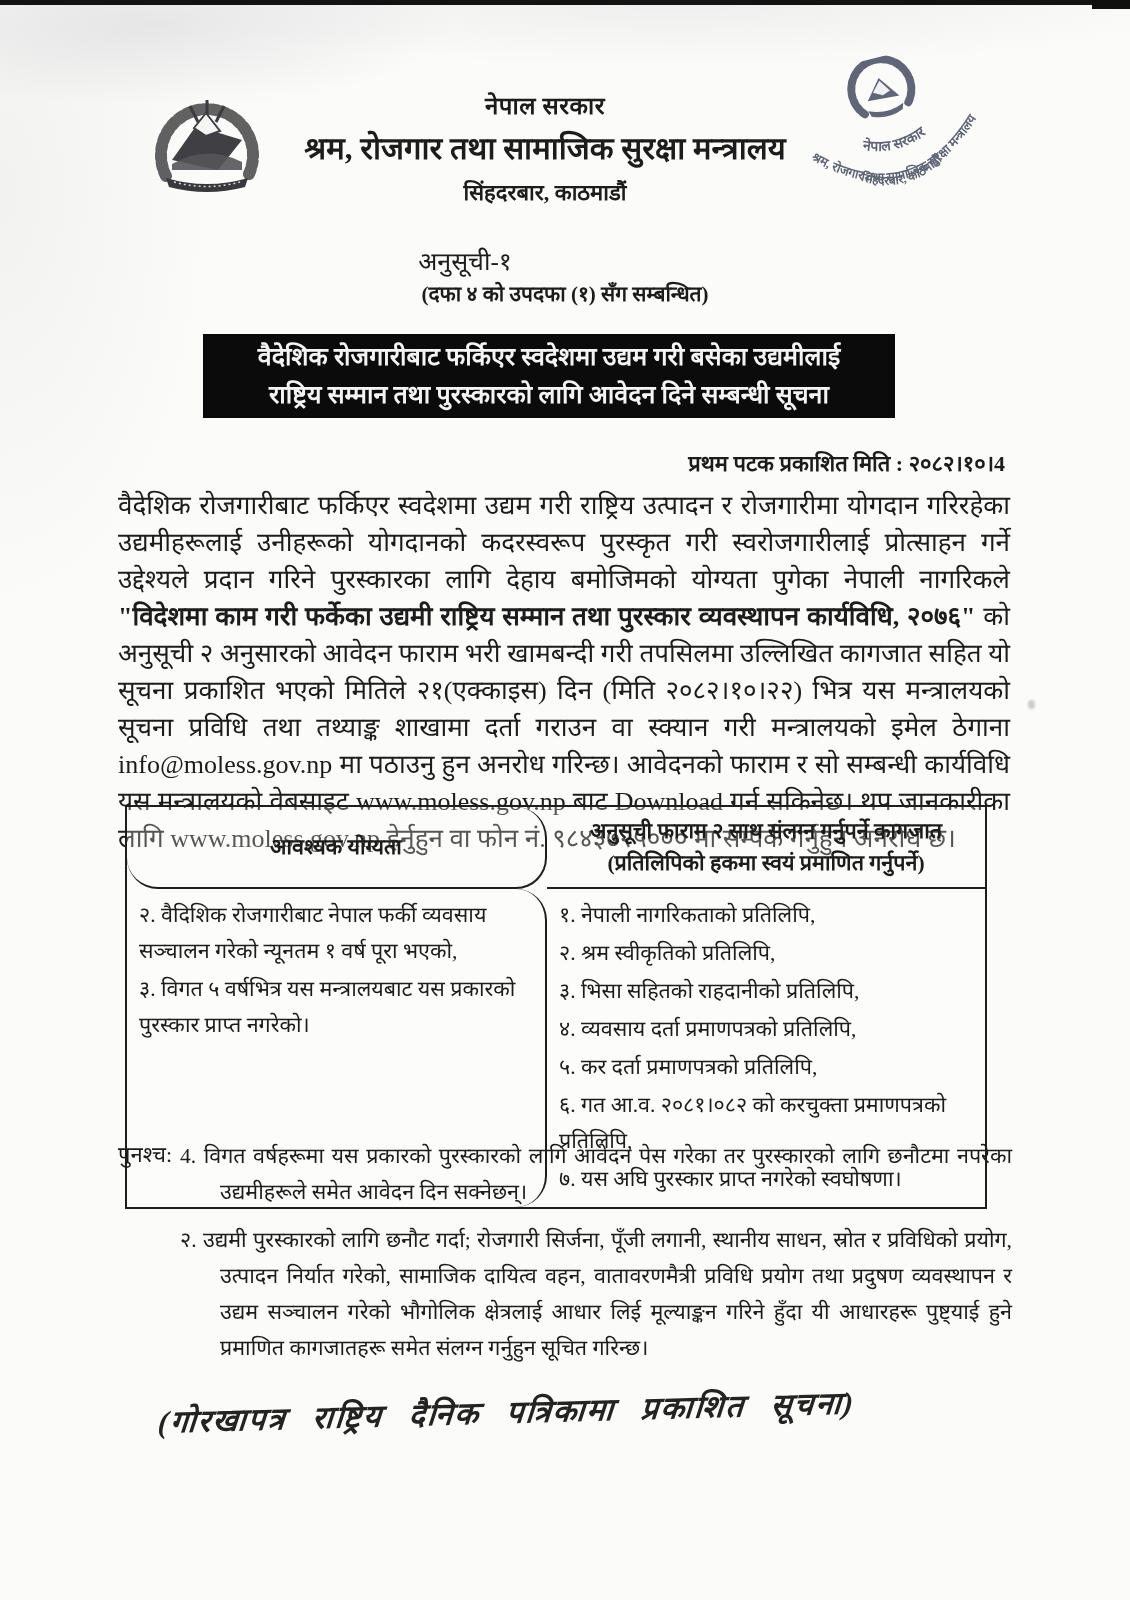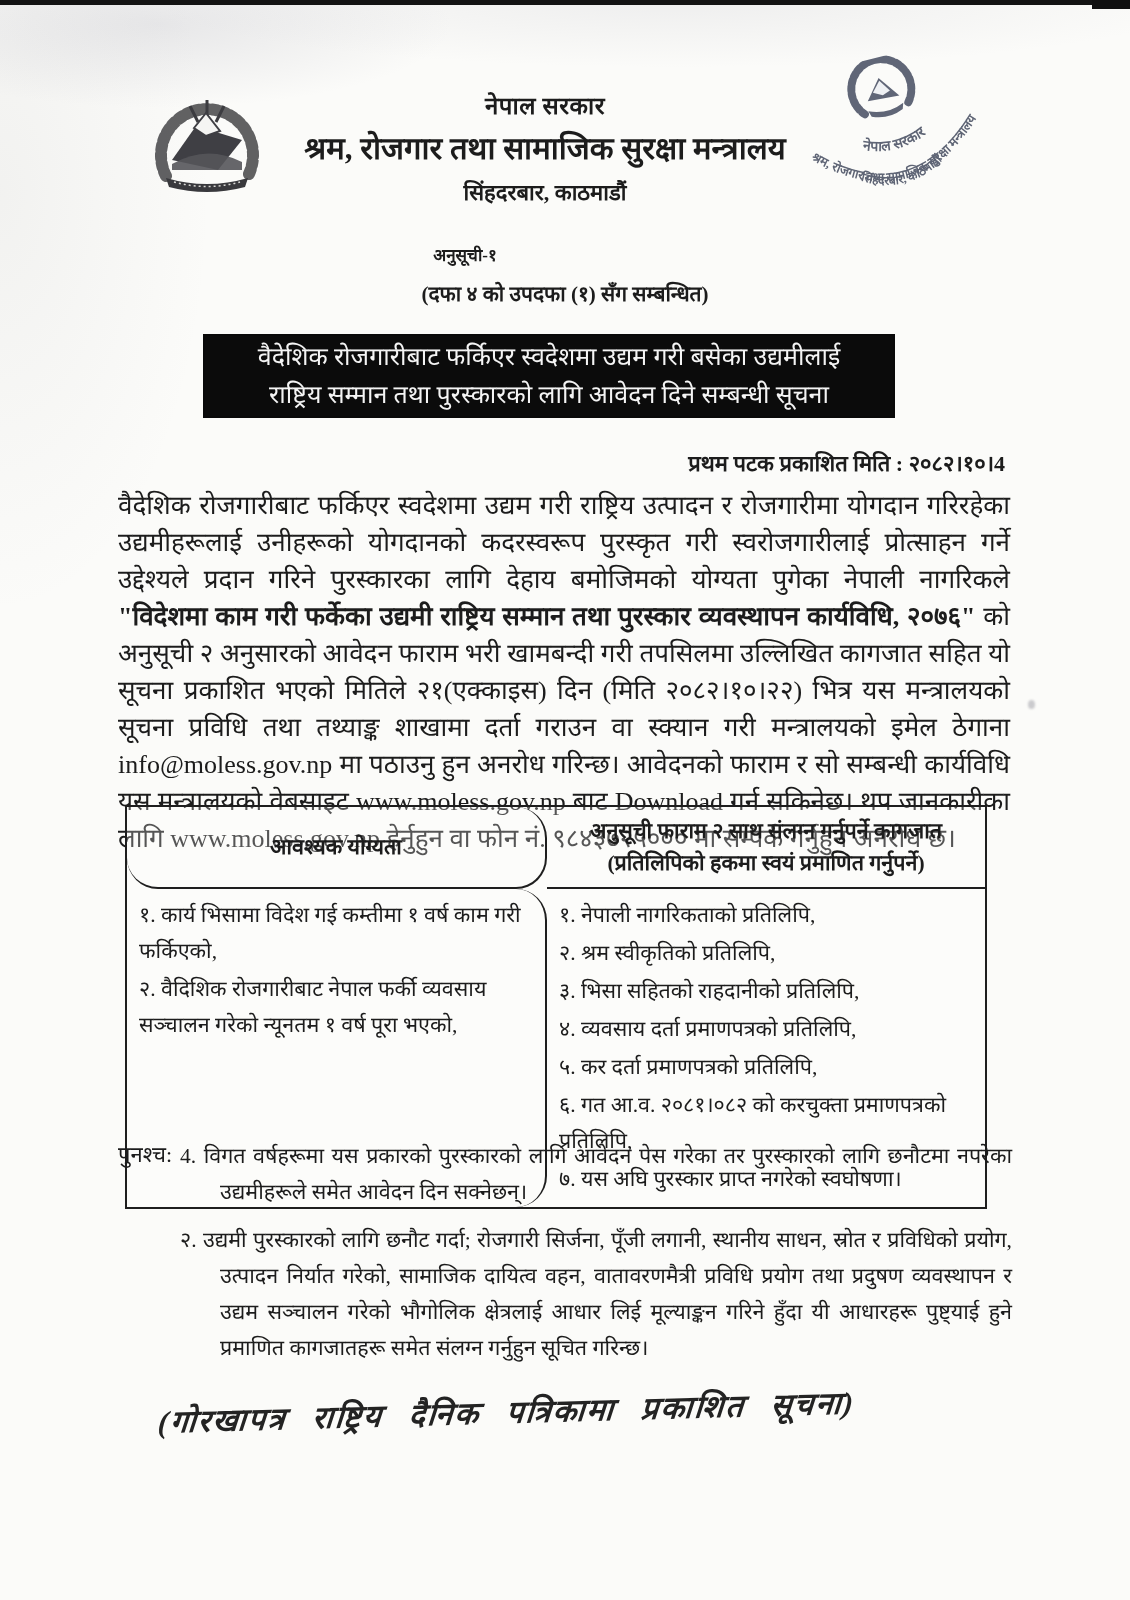--- a/index.html
+++ b/index.html
@@ -13,26 +13,26 @@
     font-family:"Liberation Serif","DejaVu Serif",serif;
     color:#1c1c1c;
   }
   .abs{position:absolute;}
   .topstrip{left:0;top:0;width:1130px;height:5px;background:#131313;}
   .topnub{right:0;top:0;width:38px;height:9px;background:#101010;}
   .center{text-align:center;}
   .gov-line{left:270px;top:88px;width:550px;font-size:24px;font-weight:600;letter-spacing:.5px;}
   .ministry-line{left:230px;top:126px;width:630px;font-size:31px;font-weight:700;}
   .addr-line{left:270px;top:176px;width:550px;font-size:22px;font-weight:600;}
-  .schedule{left:0;top:243px;width:930px;font-size:17px;font-weight:700;}
+  .schedule{left:0;top:243px;width:930px;font-size:25px;font-weight:400;}
   .schedule-sub{left:0;top:279px;width:1130px;font-size:21px;font-weight:600;}
   .banner{
     left:205px;top:336px;width:688px;height:80px;background:#0b0b0b;color:#f4f4f4;
     display:flex;flex-direction:column;justify-content:center;gap:4px;
-    font-size:25px;font-weight:400;text-align:center;line-height:34px;
+    font-size:25px;font-weight:700;text-align:center;line-height:34px;
     box-shadow:0 0 0 2px #090909;
   }
   .published{left:0px;top:447px;width:1005px;text-align:right;font-size:22px;font-weight:700;}
   .bodytext{
     left:118px;top:487px;width:892px;font-size:26px;line-height:37px;text-align:justify;
   }
   .bodytext b{font-weight:700;}
   .ntable{
     left:125px;top:805px;width:858px;border:2px solid #1e1e1e;
     display:grid;grid-template-columns:420px 1fr;
@@ -119,22 +119,22 @@
   </div>
 
   <div class="abs ntable">
     <div class="cell hdr colL">आवश्यक योग्यता</div>
     <div class="cell hdr">
       <div>अनुसूची फाराम २ साथ संलग्न गर्नुपर्ने कागजात</div>
       <div>(प्रतिलिपिको हकमा स्वयं प्रमाणित गर्नुपर्ने)</div>
     </div>
     <div class="cell colL">
       <ul>
-        <li>१. कार्य भिसामा विदेश गई कम्तीमा १ वर्ष काम गरी फर्किएको,</li>
         <li>२. वैदिशिक रोजगारीबाट नेपाल फर्की व्यवसाय सञ्चालन गरेको न्यूनतम १ वर्ष पूरा भएको,</li>
+        <li>३. विगत ५ वर्षभित्र यस मन्त्रालयबाट यस प्रकारको पुरस्कार प्राप्त नगरेको।</li>
       </ul>
     </div>
     <div class="cell">
       <ul>
         <li>१. नेपाली नागरिकताको प्रतिलिपि,</li>
         <li>२. श्रम स्वीकृतिको प्रतिलिपि,</li>
         <li>३. भिसा सहितको राहदानीको प्रतिलिपि,</li>
         <li>४. व्यवसाय दर्ता प्रमाणपत्रको प्रतिलिपि,</li>
         <li>५. कर दर्ता प्रमाणपत्रको प्रतिलिपि,</li>
         <li>६. गत आ.व. २०८१।०८२ को करचुक्ता प्रमाणपत्रको प्रतिलिपि,</li>

